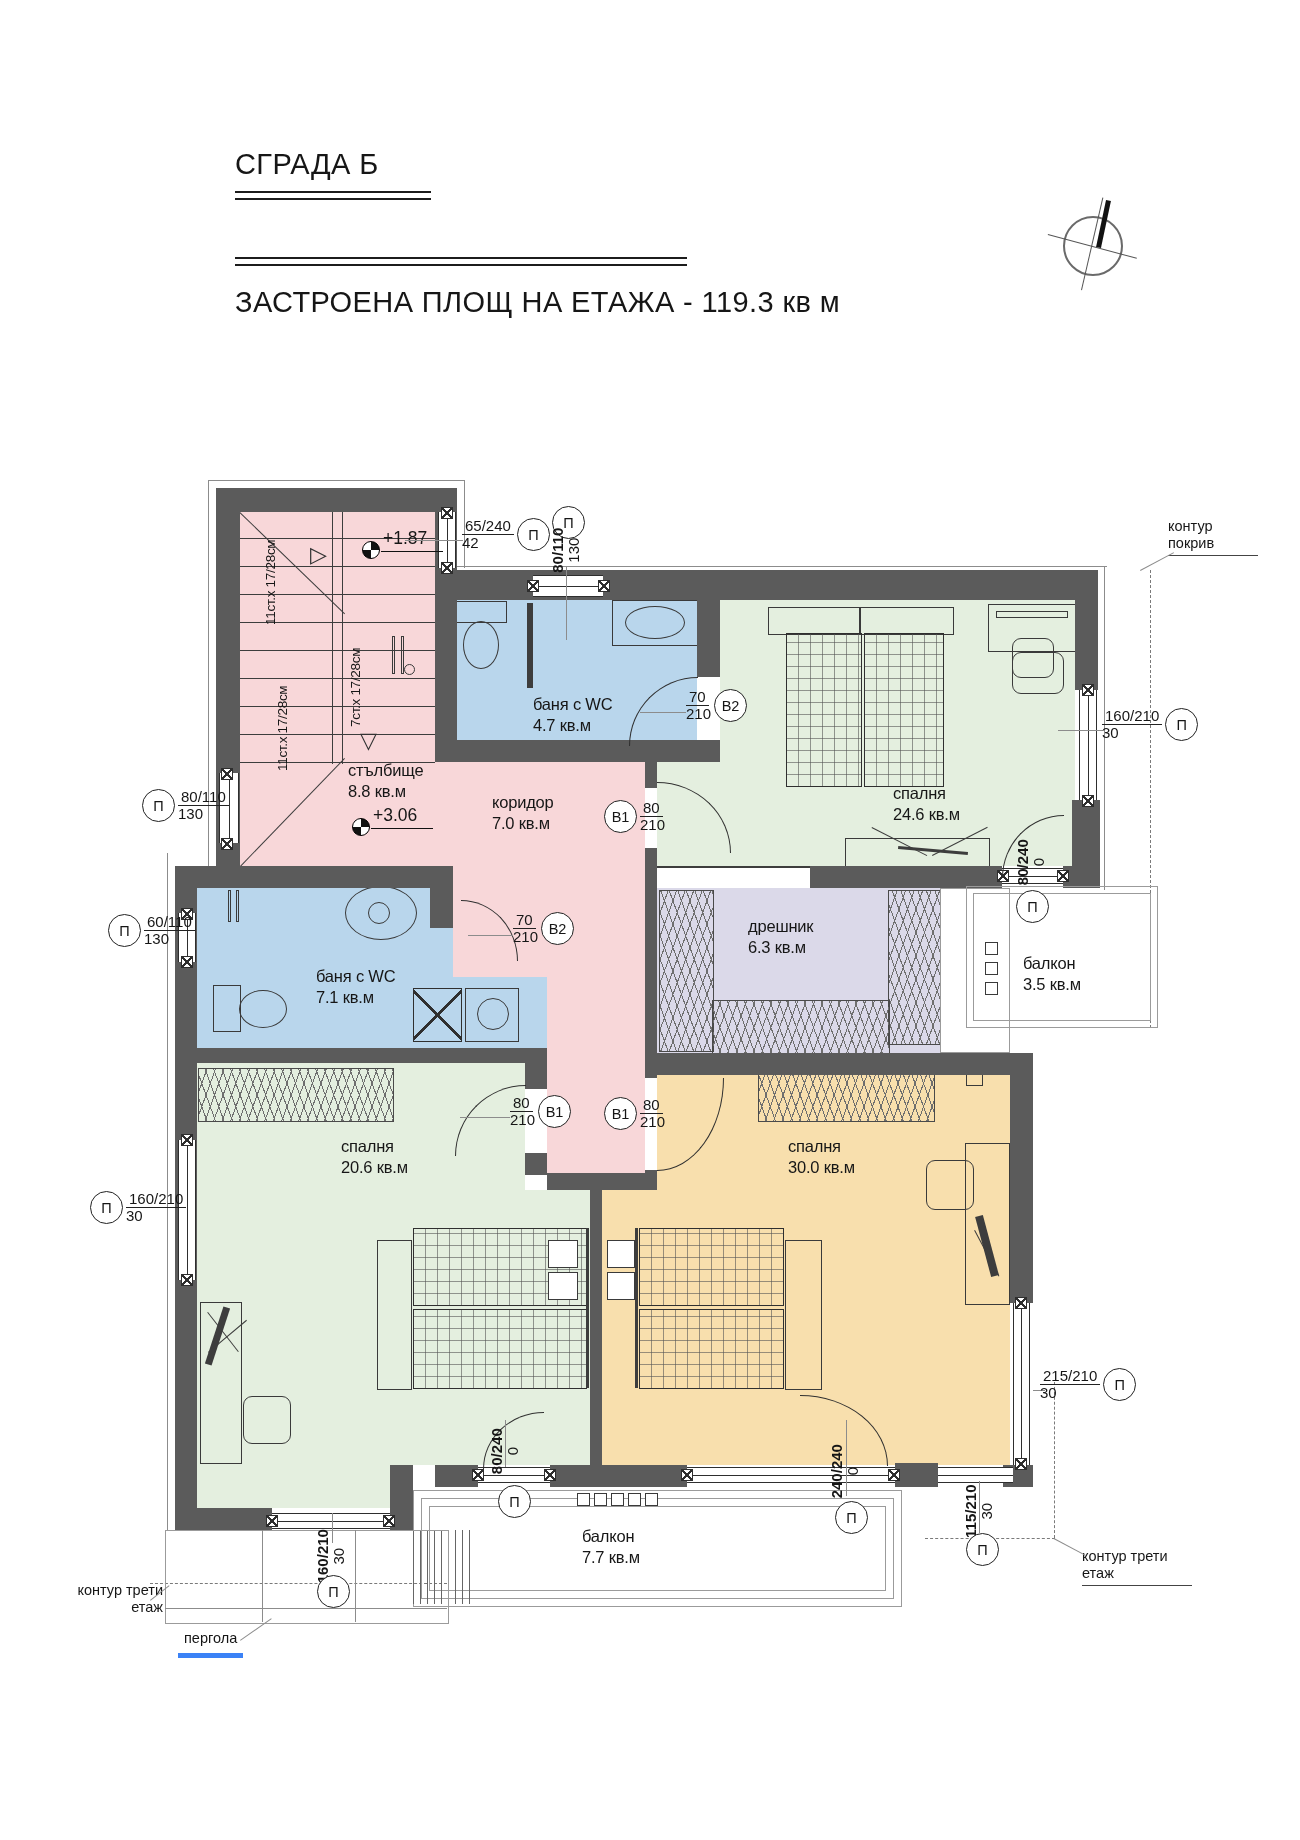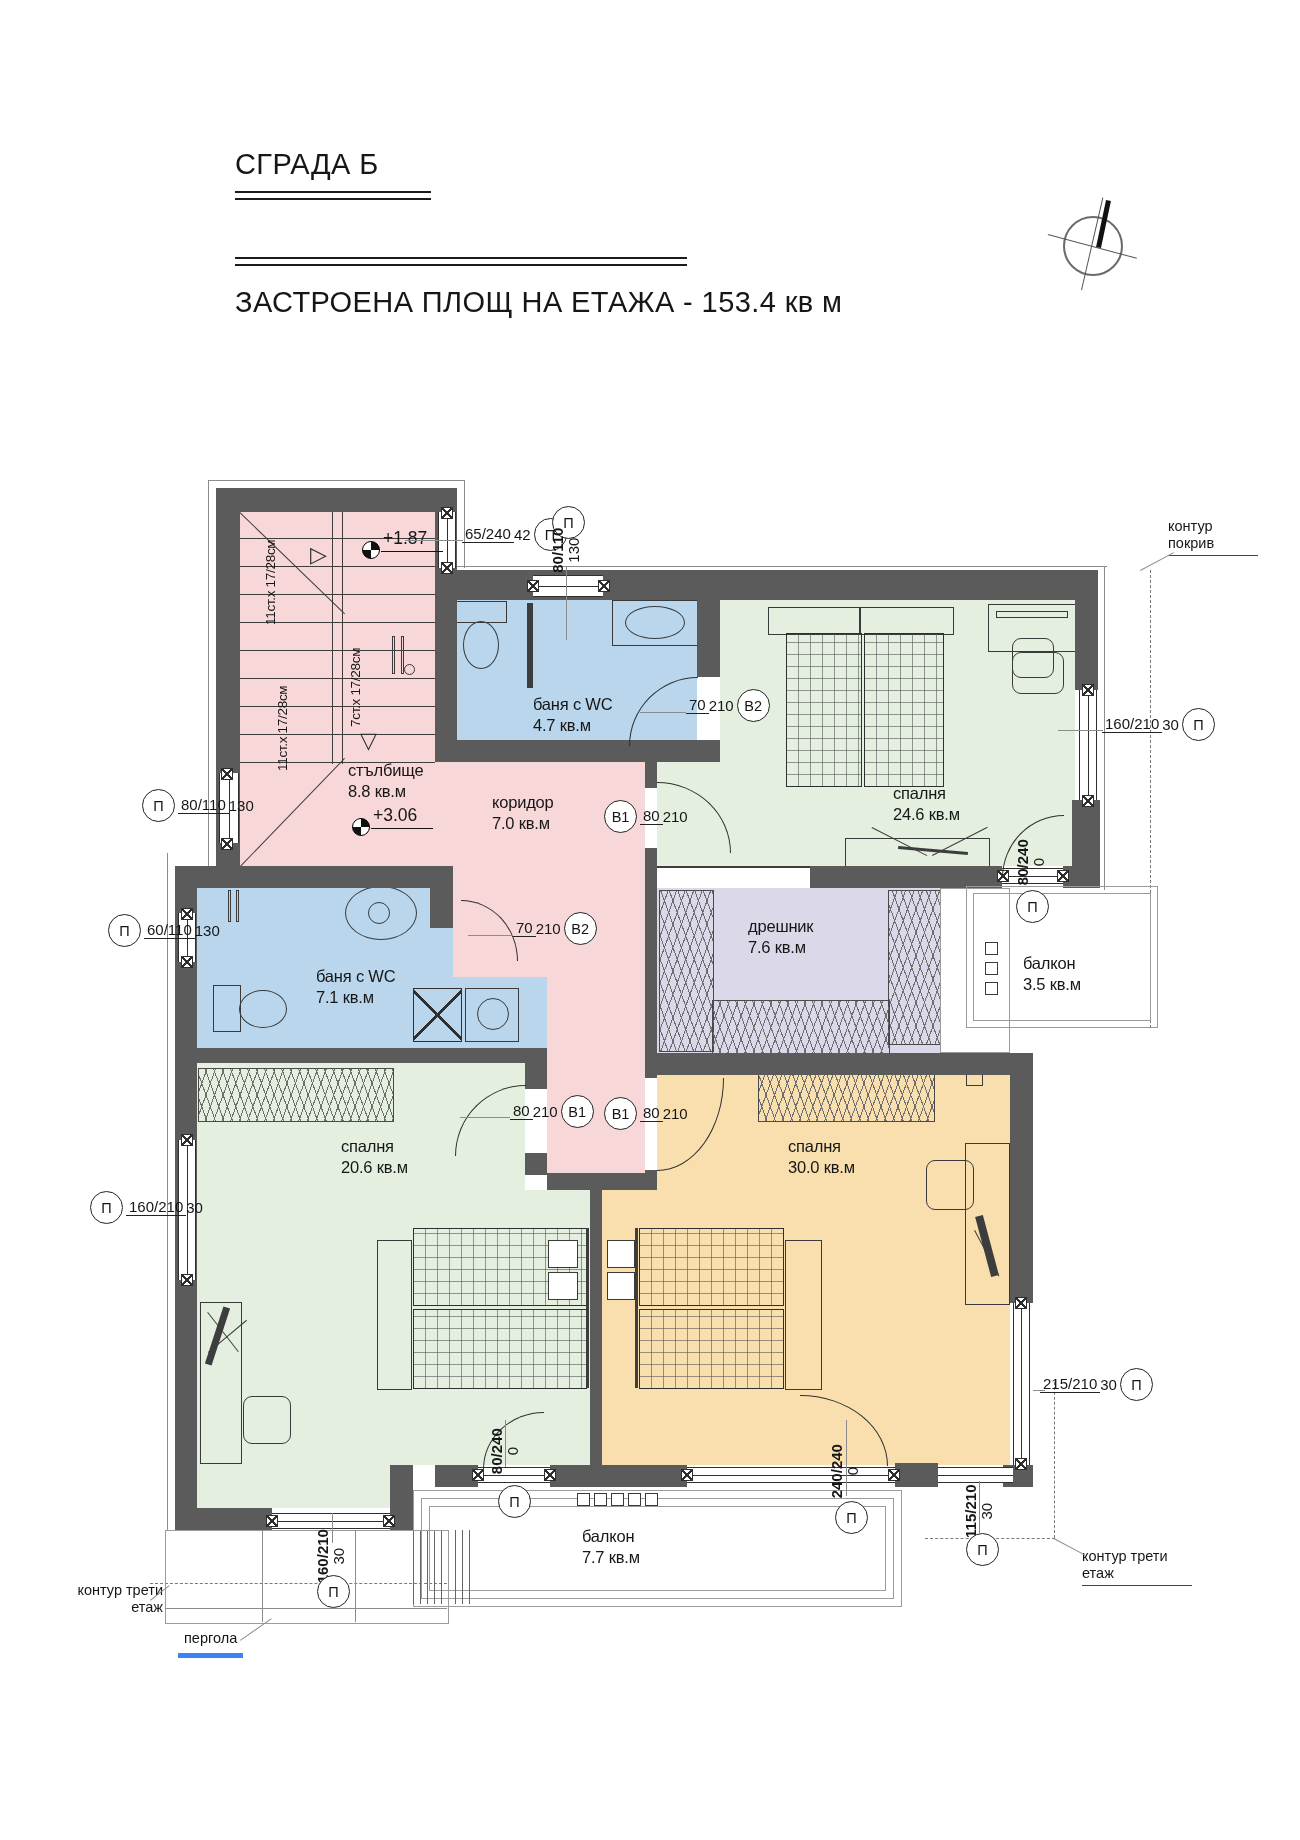--- a/index.html
+++ b/index.html
@@ -27,21 +27,21 @@
   .xb{position:absolute;width:10px;height:10px;border:1px solid #2e2e2e;
       background:linear-gradient(45deg,transparent 43%,#2e2e2e 43% 57%,transparent 57%),
                  linear-gradient(135deg,transparent 43%,#2e2e2e 43% 57%,transparent 57%),#fff}
   .sq{position:absolute;width:11px;height:11px;border:1px solid #3a3a3a;background:#fff}
   .arc{position:absolute}
   .arc.tl{border-top:1.6px solid #2f2f2f;border-left:1.6px solid #2f2f2f;border-top-left-radius:100% 100%}
   .arc.tr{border-top:1.6px solid #2f2f2f;border-right:1.6px solid #2f2f2f;border-top-right-radius:100% 100%}
   .arc.br{border-bottom:1.6px solid #2f2f2f;border-right:1.6px solid #2f2f2f;border-bottom-right-radius:100% 100%}
   .dim{position:absolute;display:flex;align-items:center;gap:3px;font-size:15px}
   .dim.rev{flex-direction:row-reverse}
-  .fr{display:flex;align-items:flex-end;line-height:1.08}
+  .fr{display:flex;flex-direction:column;align-items:flex-start;line-height:1.08}
   .fr b{font-weight:400;border-bottom:1.3px solid #222;padding:0 3px}
   .circ{width:31px;height:31px;min-width:31px;border:1.5px solid #222;border-radius:50%;
         background:#fff;display:flex;align-items:center;justify-content:center;font-size:14.5px}
   .vfr{position:absolute;display:flex;flex-direction:column;align-items:center;line-height:1.08;
        font-size:15px;transform:rotate(-90deg)}
   .vlbl{position:absolute;transform:rotate(-90deg);transform-origin:0 100%;font-size:13.5px;white-space:nowrap;letter-spacing:-.3px}
   .treads{position:absolute;background:repeating-linear-gradient(180deg,#3d3d3d 0 1.2px,transparent 1.2px 28px)}
   .wr{position:absolute;border:1px solid #4a4a4a;
       background:repeating-linear-gradient(70deg,transparent 0 7px,#6e6e6e 7px 8px),
                  repeating-linear-gradient(110deg,transparent 0 7px,#6e6e6e 7px 8px)}
@@ -61,21 +61,21 @@
 </head>
 <body>
 
 <div class="canvas">
 
   <div class="lb t" style="left:235px;top:148px">СГРАДА Б</div>
   <div class="uline" style="left:235px;top:191px;width:196px"></div>
   <div class="uline" style="left:235px;top:198px;width:196px"></div>
   <div class="uline" style="left:235px;top:257px;width:452px"></div>
   <div class="uline" style="left:235px;top:264px;width:452px"></div>
-  <div class="lb t" style="left:235px;top:286px">ЗАСТРОЕНА ПЛОЩ НА ЕТАЖА - 153.4 кв м</div>
+  <div class="lb t" style="left:235px;top:286px">ЗАСТРОЕНА ПЛОЩ НА ЕТАЖА - 119.3 кв м</div>
 
   <div class="a" style="left:1063px;top:216px;width:56px;height:56px;border:2px solid #6a6a6a;border-radius:50%"></div>
   <div class="tline" style="left:1048px;top:234px;width:92px;height:1.4px;transform:rotate(15deg);transform-origin:0 0;background:#555"></div>
   <div class="tline" style="left:1081px;top:290px;width:95px;height:1.4px;transform:rotate(-77deg);transform-origin:0 0;background:#555"></div>
   <div class="line" style="left:1101px;top:200px;width:5px;height:48px;transform:rotate(12deg);background:#111"></div>
 
   <div class="tline" style="left:208px;top:480px;width:257px;height:1px"></div>
   <div class="tline" style="left:208px;top:480px;width:1px;height:386px"></div>
   <div class="tline" style="left:464px;top:480px;width:1px;height:88px"></div>
   <div class="tline" style="left:457px;top:566px;width:650px;height:1px"></div>
@@ -285,21 +285,21 @@
   <div class="lb rl" style="left:533px;top:694px">
     <div>баня с WC</div>
       <div>4.7 кв.м</div>
     </div>
   <div class="lb rl" style="left:893px;top:783px">
     <div>спалня</div>
       <div>24.6 кв.м</div>
     </div>
   <div class="lb rl" style="left:748px;top:916px">
     <div>дрешник</div>
-      <div>7.6 кв.м</div>
+      <div>6.3 кв.м</div>
     </div>
   <div class="lb rl" style="left:1023px;top:953px">
     <div>балкон</div>
       <div>3.5 кв.м</div>
     </div>
   <div class="lb rl" style="left:316px;top:966px">
     <div>баня с WC</div>
       <div>7.1 кв.м</div>
     </div>
   <div class="lb rl" style="left:341px;top:1136px">

